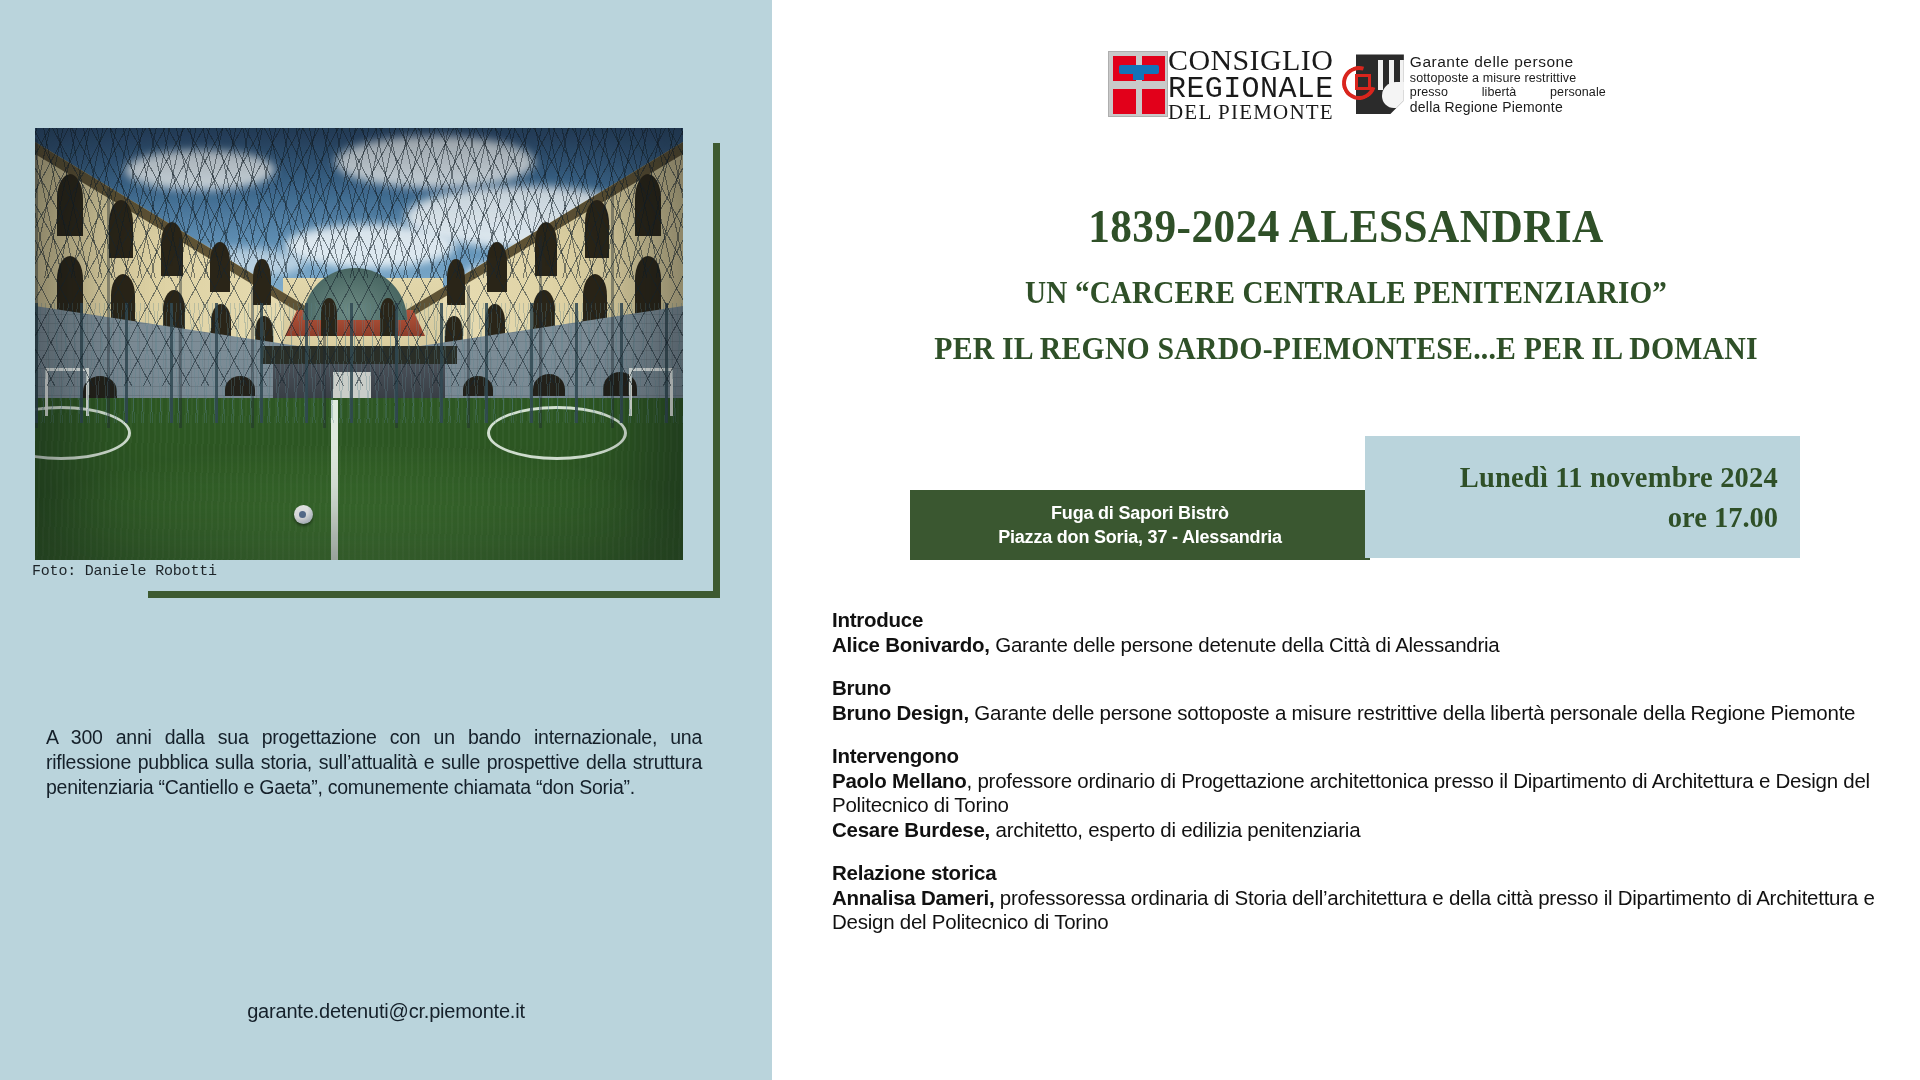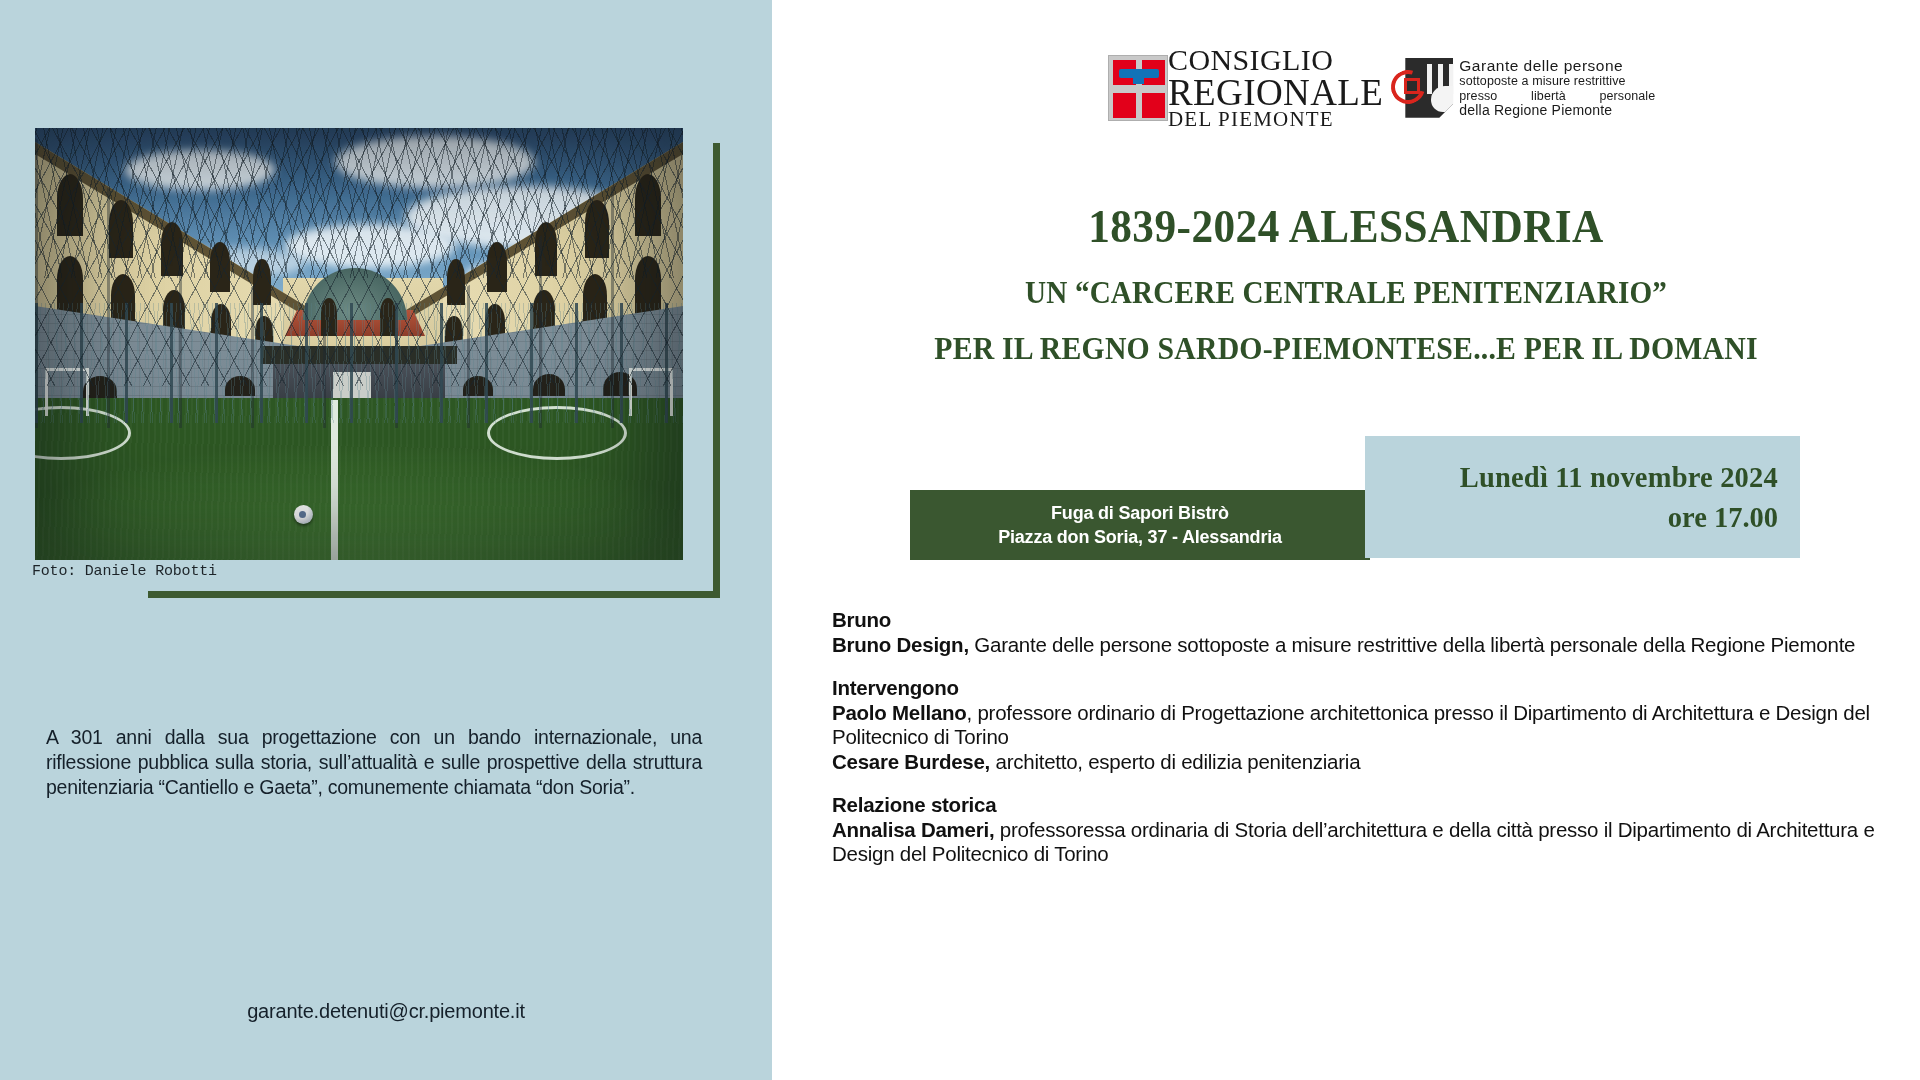--- a/index.html
+++ b/index.html
@@ -222,21 +222,21 @@
   #q3{ left:4px; top:37px; } #q4{ left:33px; top:37px; }
   #bar{ position:absolute; left:10px; top:13px; width:40px; height:9px;
         background:#1273b8; border-radius:2px; }
   #bar2{ position:absolute; left:24px; top:13px; width:11px; height:15px;
          background:#1273b8; }
   #cr-text{
     font-family:"Liberation Serif", serif; color:#1a1a1a;
     line-height:.95; letter-spacing:.4px;
   }
   #cr1{ font-size:30px; }
-  #cr2{ font-size:37px; }
+  #cr2{ font-size:30px;font-family:Liberation Mono, monospace; }
   #cr3{ font-size:21px; letter-spacing:1.2px; }
 
   #garante-mark{
     width:62px; height:64px; position:relative; flex:none; margin-left:8px;
   }
   #gm-panel{
     position:absolute; left:14px; top:2px; width:48px; height:60px;
     background:#2b2b2b;
     clip-path:polygon(0 0,48px 0,48px 46px,34px 60px,0 60px);
   }
@@ -402,21 +402,21 @@
     <div class="ph" id="poles"></div>
     <div class="ph" id="fence"></div>
     <div class="ph" id="net"></div>
     <div class="ph" id="net2"></div>
     <div class="ph" id="vignette"></div>
   </div>
 
   <div id="photo-credit">Foto: Daniele Robotti</div>
 
   <div id="left-text">
-    <p>A 301 anni dalla sua progettazione con un bando internazionale, una riflessione pubblica sulla storia, sull’attualità e sulle prospettive della struttura penitenziaria “Cantiello e Gaeta”, comunemente chiamata “don Soria”.</p>
+    <p>A 300 anni dalla sua progettazione con un bando internazionale, una riflessione pubblica sulla storia, sull’attualità e sulle prospettive della struttura penitenziaria “Cantiello e Gaeta”, comunemente chiamata “don Soria”.</p>
   </div>
 
   <div id="email">garante.detenuti@cr.piemonte.it</div>
 </div>
 
 <div id="right">
 
   <div id="logos">
 
     <div id="crest">
@@ -468,20 +468,26 @@
     <div>Piazza don Soria, 37 - Alessandria</div>
   </div>
 
   <div id="date-box">
     <div id="date-line1">Lunedì 11 novembre 2024</div>
     <div id="date-line2">ore 17.00</div>
   </div>
 
   <div id="program">
 
+    <div class="sec">
+      <div class="sec-head">Introduce</div>
+      <div class="sec-body">
+        <b>Alice Bonivardo,</b><span> Garante delle persone detenute della Città di Alessandria</span>
+      </div>
+    </div>
 
     <div class="sec">
       <div class="sec-head">Bruno</div>
       <div class="sec-body">
         <b>Bruno Design,</b><span> Garante delle persone sottoposte a misure restrittive della libertà personale della Regione Piemonte</span>
       </div>
     </div>
 
     <div class="sec">
       <div class="sec-head">Intervengono</div>

